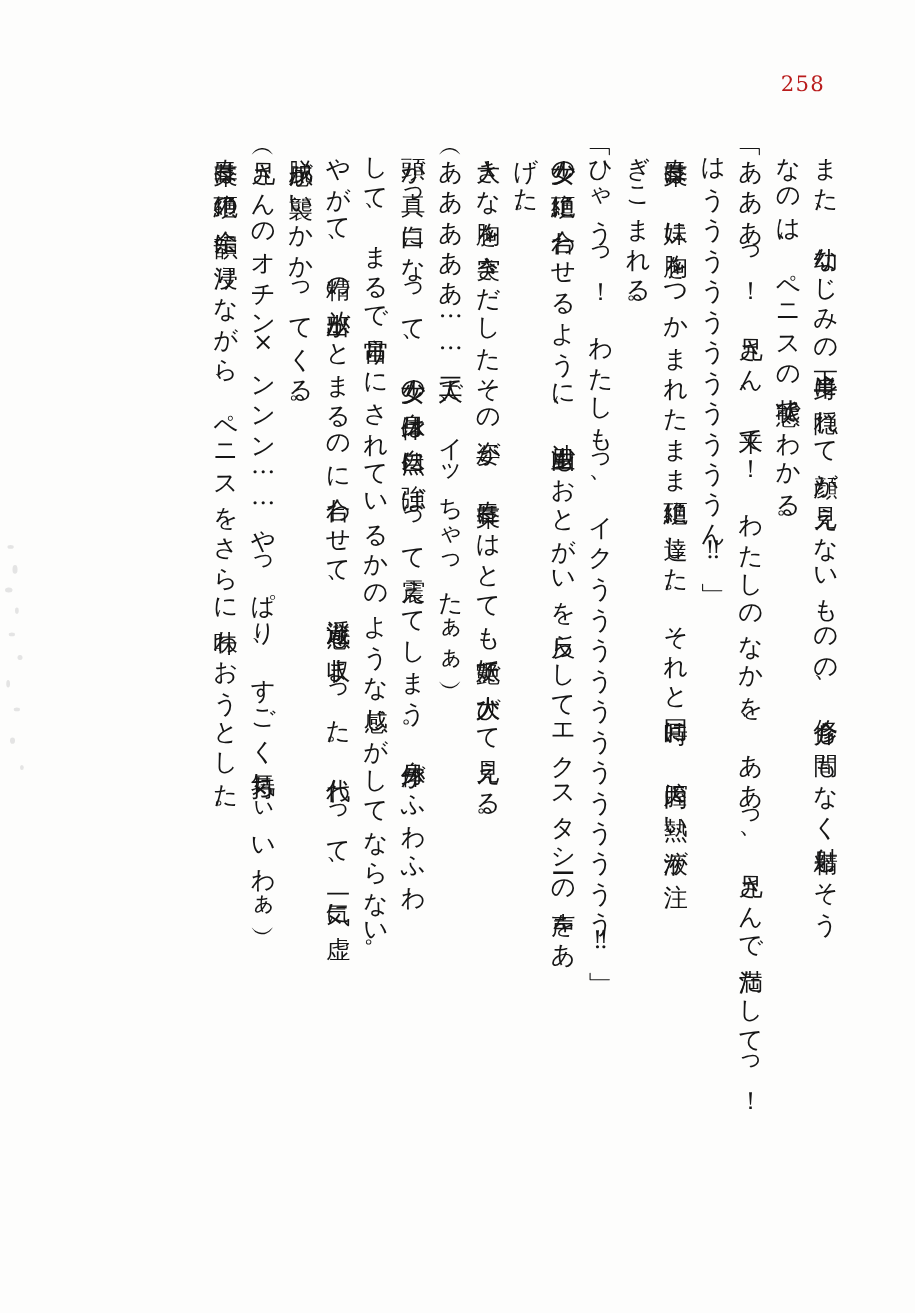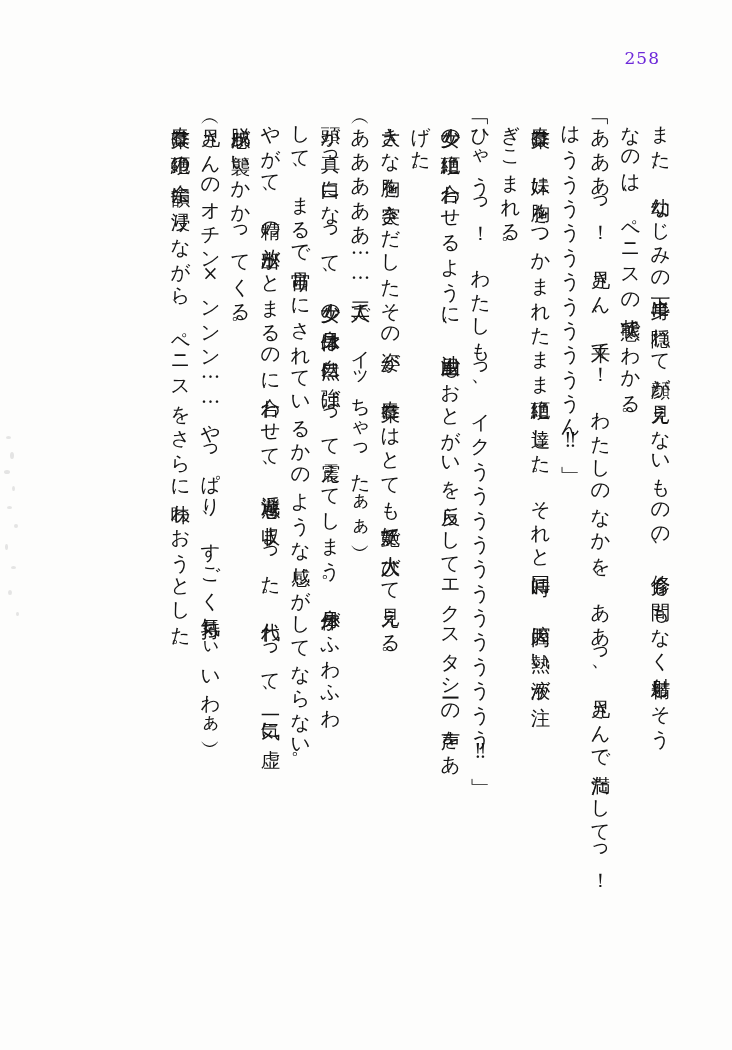--- a/index.html
+++ b/index.html
@@ -18,25 +18,25 @@
   }
   
   .speckle {
     position: absolute;
     background: #cfcfcf;
     opacity: 0.55;
     border-radius: 50%;
   }
   .page-number {
     position: absolute;
-    top: 48px;
+    top: 58px;
     right: 72px;
     font-size: 17px;
     letter-spacing: 1px;
-    color: #6d28d9;
+    color: #b91c1c;
     font-family: "DejaVu Serif", "Liberation Serif", serif;
   }
   .text-block {
     position: absolute;
     top: 112px;
     right: 62px;
     left: 62px;
     bottom: 72px;
     display: flex;
     flex-direction: row-reverse;

